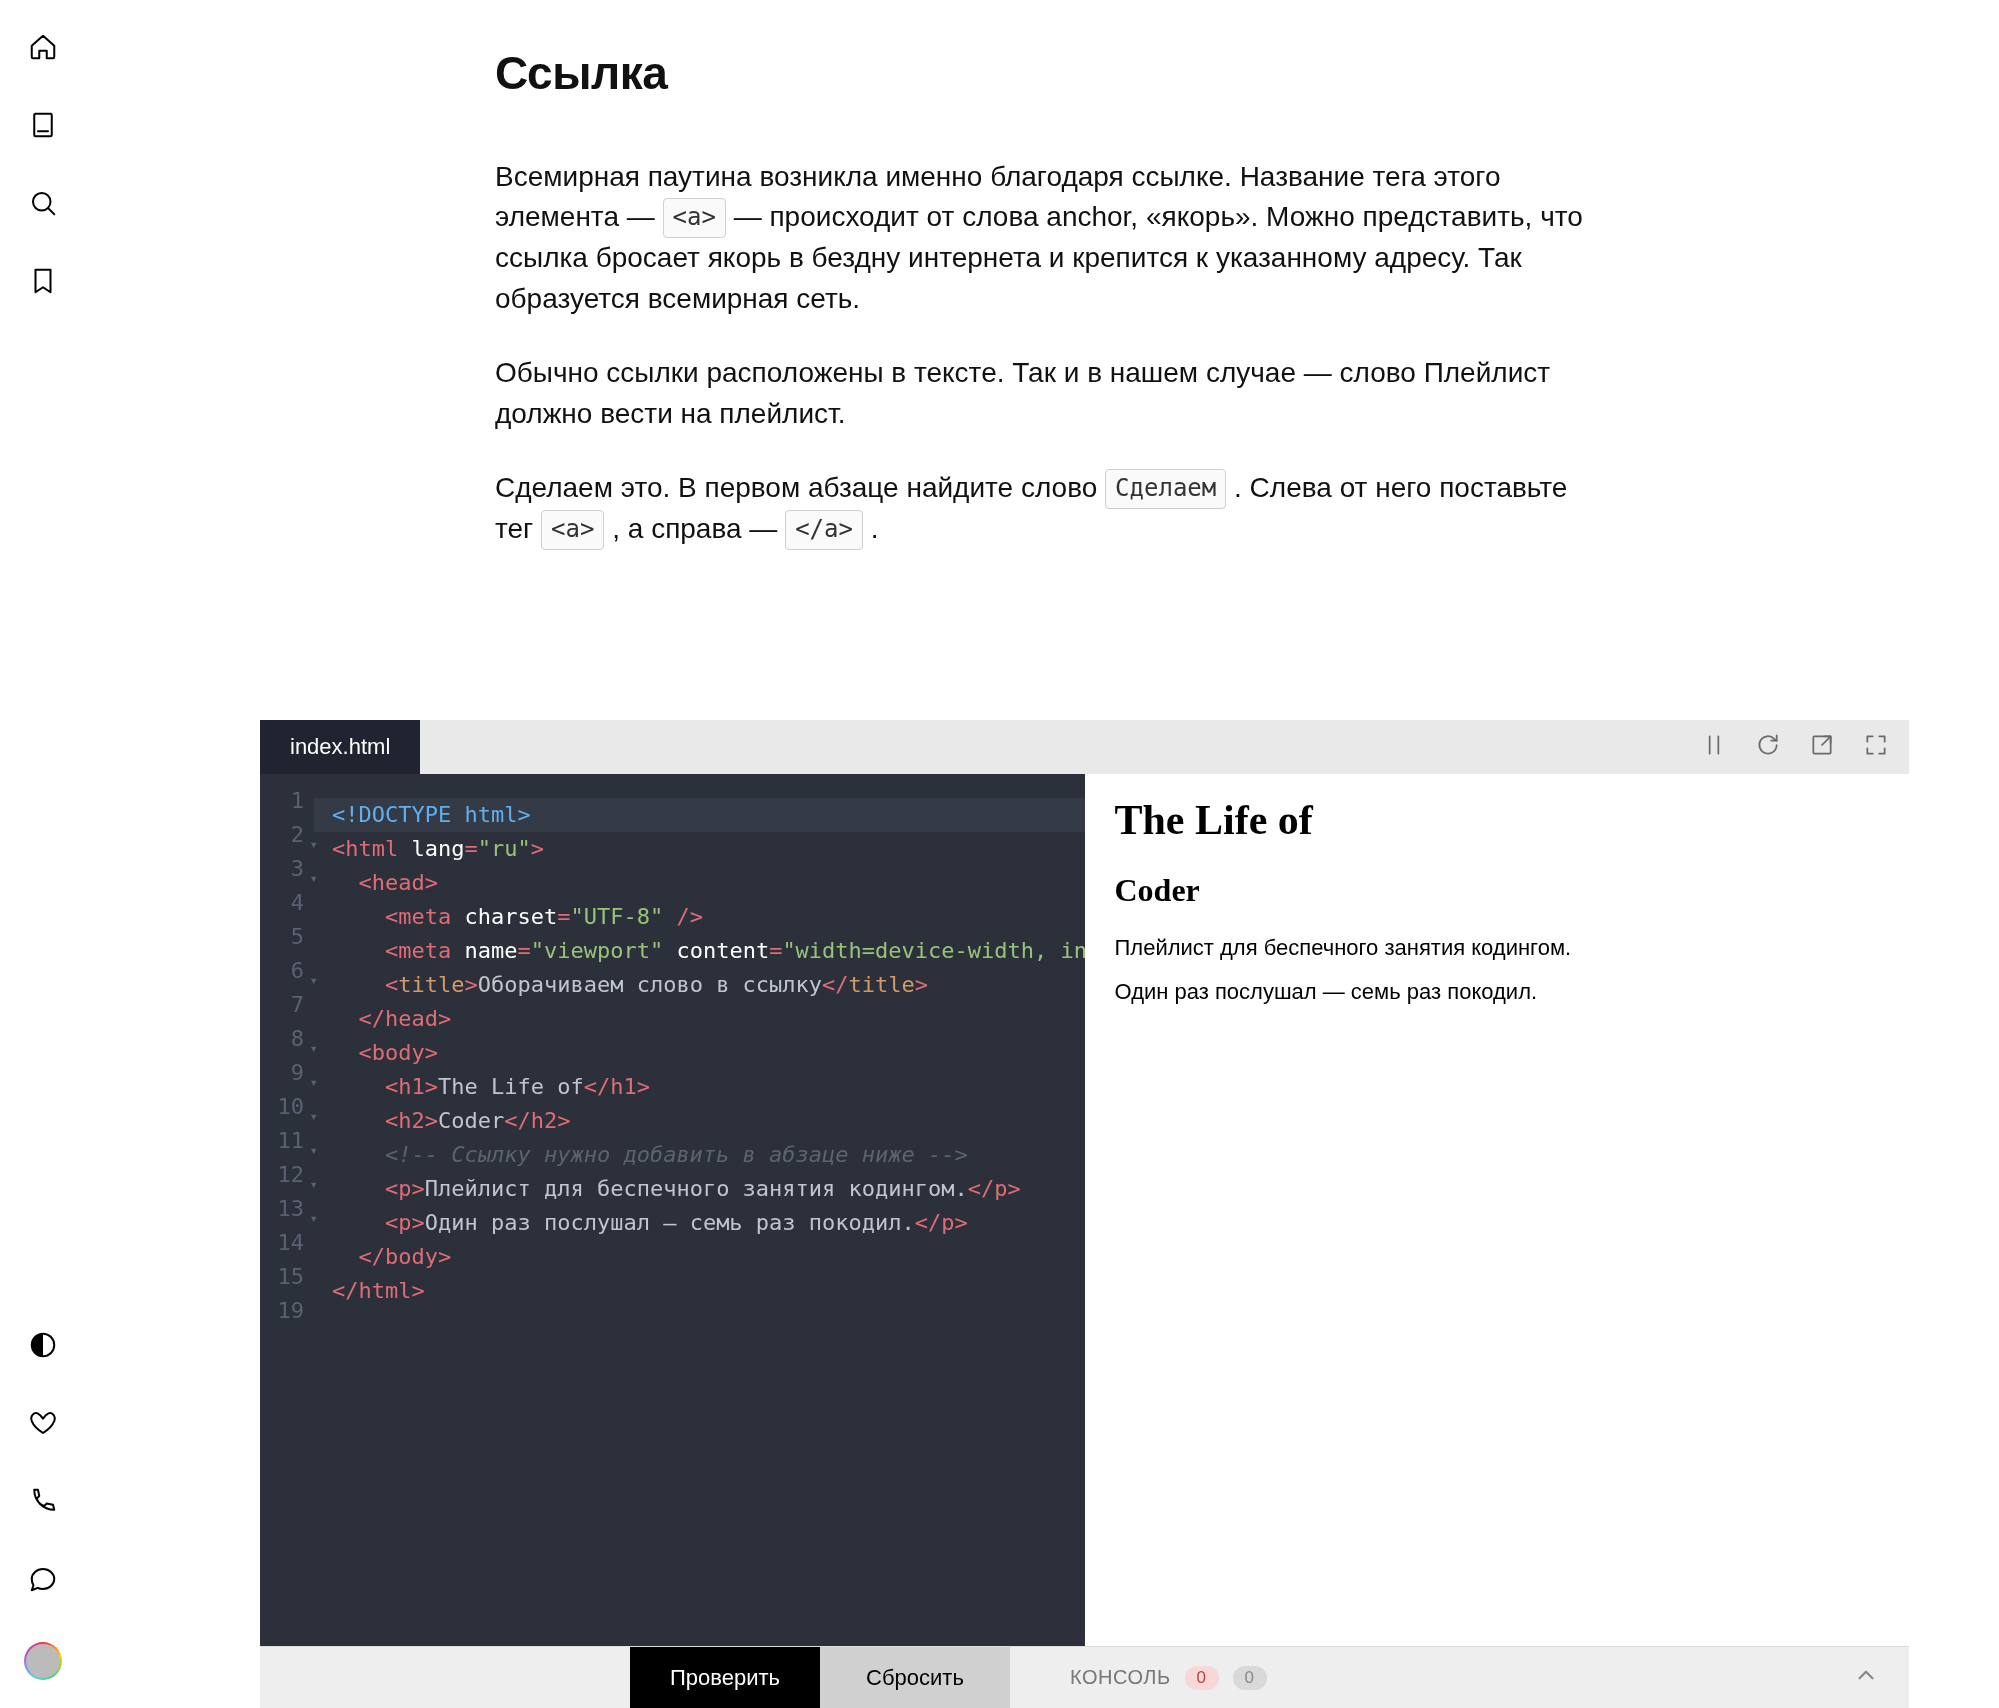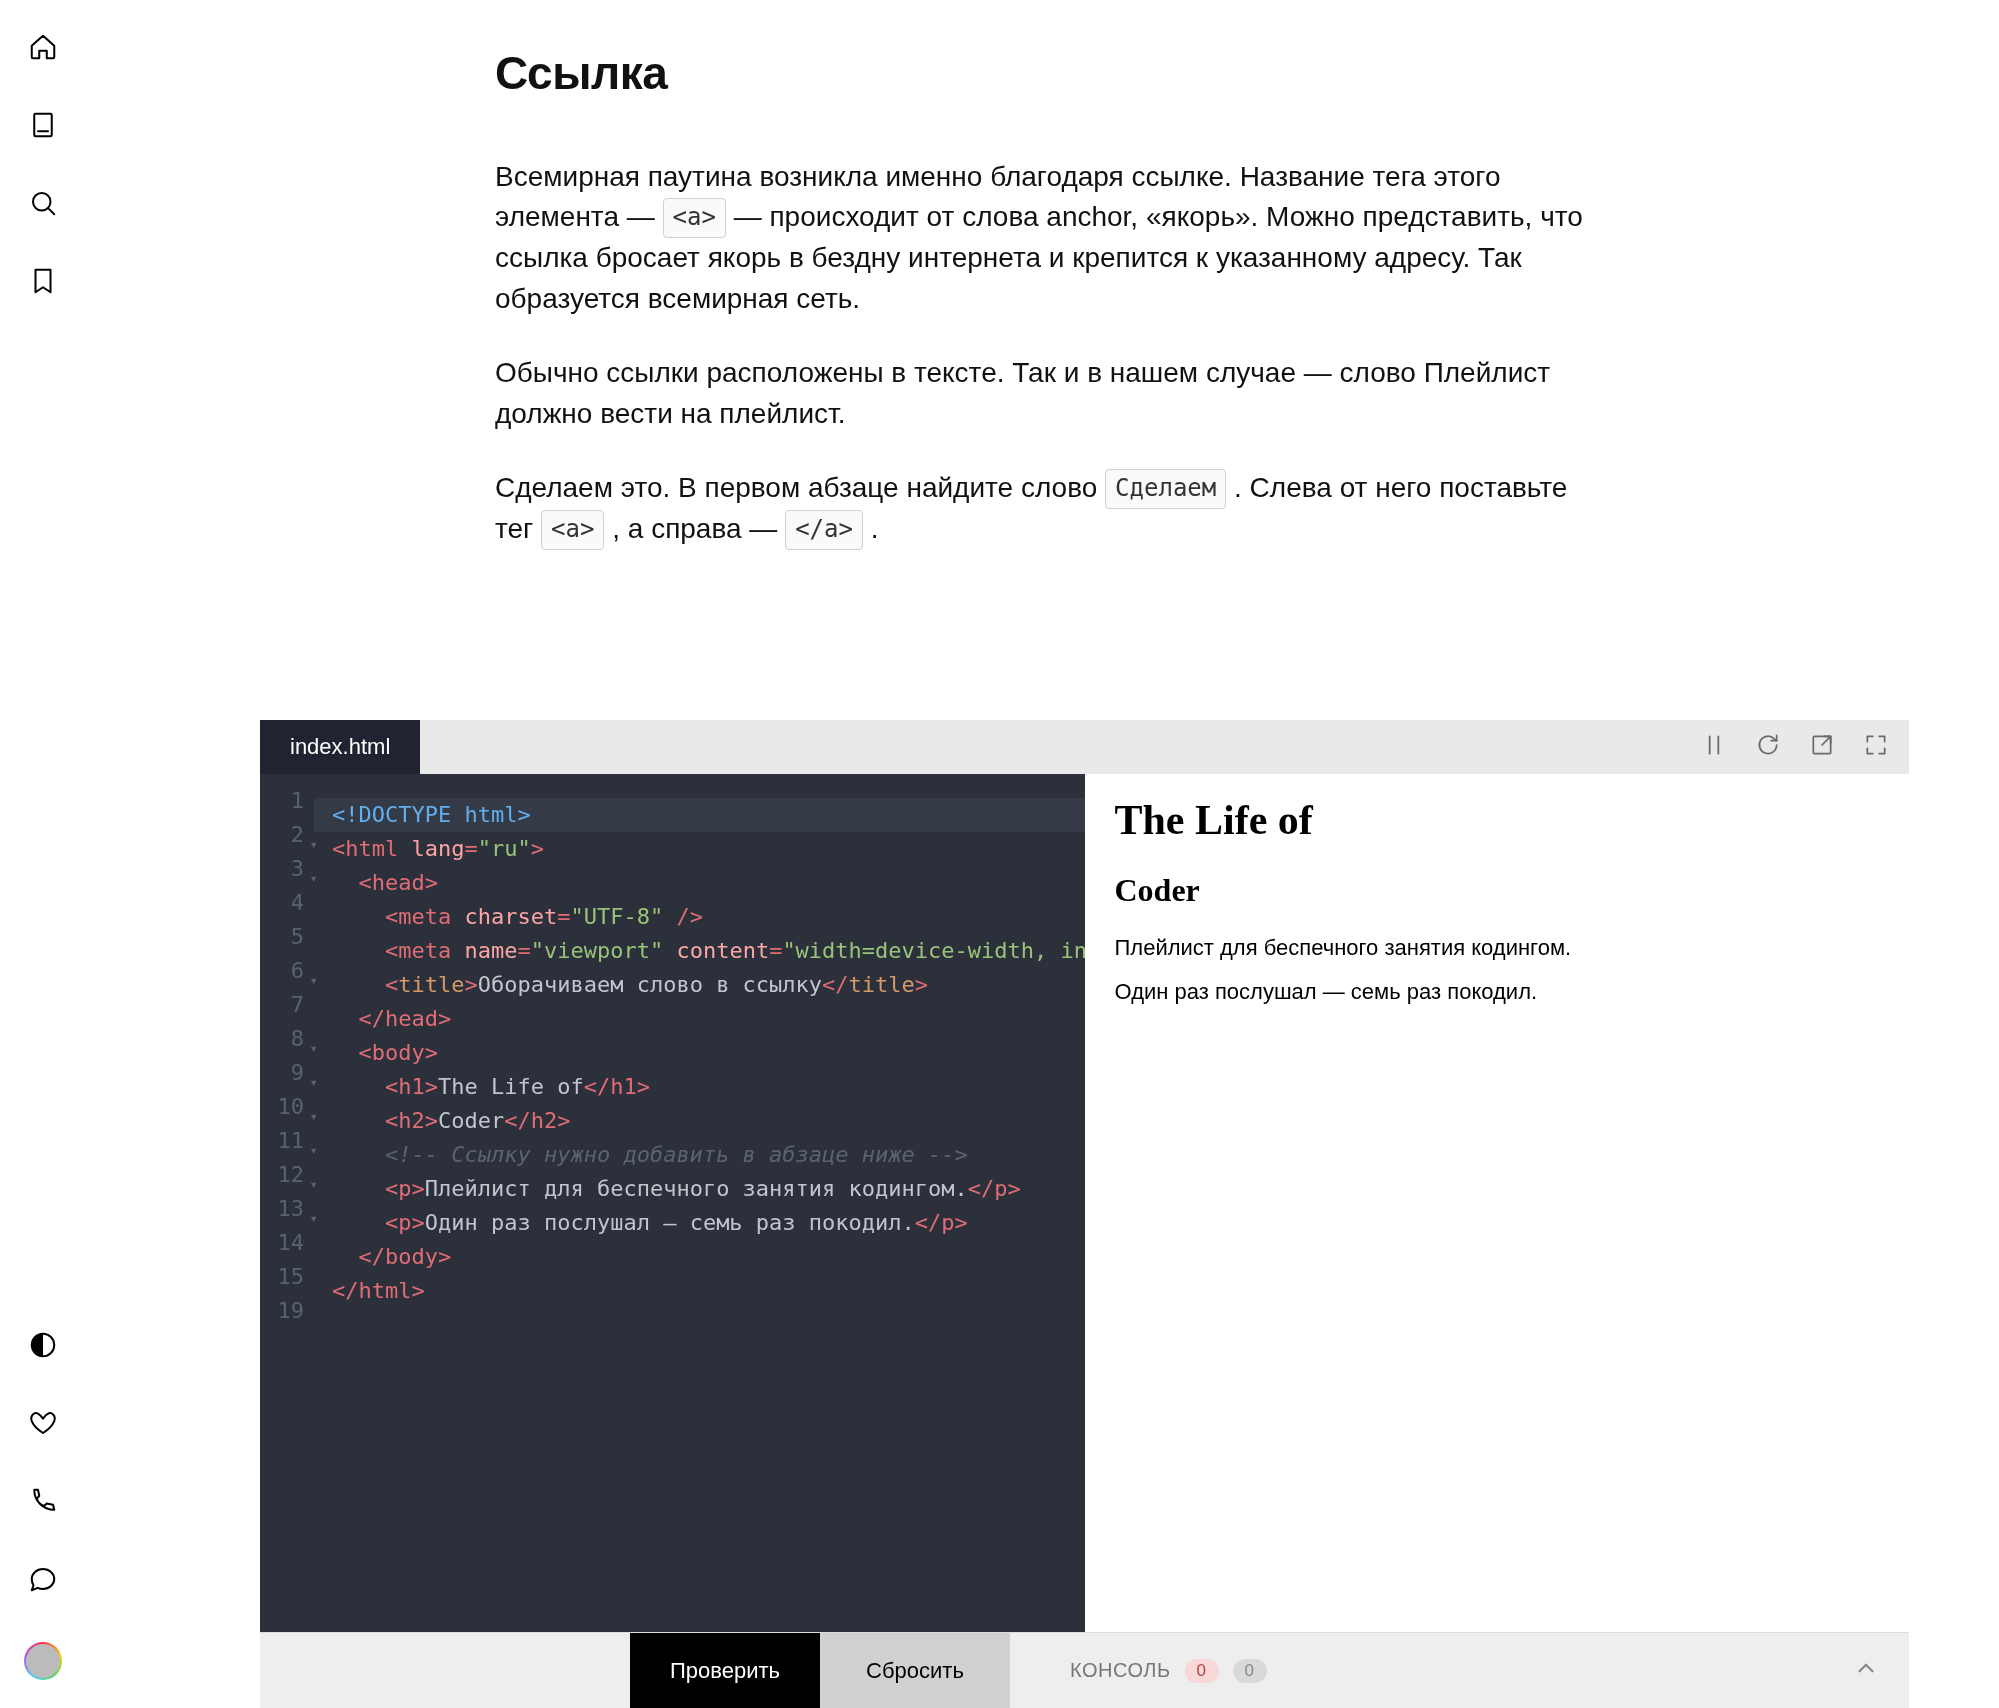--- a/index.html
+++ b/index.html
@@ -168,21 +168,21 @@
     padding: 24px 0 10px 18px;
     white-space: pre;
     color: #c0c5ce;
     overflow: hidden;
   }
   .code .line { height: 34px; }
   .code .hl-line { background: #343b47; margin-left: -18px; padding-left: 18px; }
 
   
   .mtag  { color: #e06c75; }
-  .attr  { color: #fca5a5; }
+  .attr  { color: #ffffff; }
   .str   { color: #98c379; }
   .mtitle{ color: #d59a66; }
   .txt   { color: #c0c5ce; }
   .cmt   { color: #5c6370; font-style: italic; }
   .doctype{ color: #61afef; }
 
   
   .preview {
     flex: 1 1 50%;
     background: #fff;
@@ -190,21 +190,21 @@
     font-family: Georgia, "Times New Roman", serif;
     overflow: hidden;
     min-width: 0;
   }
   .preview h1 { font-size: 42px; font-weight: 700; margin-bottom: 28px; }
   .preview h2 { font-size: 32px; font-weight: 700; margin-bottom: 26px; }
   .preview p  { font-size: 22px; margin-bottom: 18px; font-family: -apple-system, Arial, sans-serif;}
 
   
   .ide-actions {
-    height: 76px;
+    height: 62px;
     display: flex;
     align-items: stretch;
     background: #eeeeee;
     border-top: 1px solid #ddd;
   }
   .ide-actions .spacer-left { width: 370px; }
   .btn {
     width: 190px;
     display: flex; align-items: center; justify-content: center;
     font-size: 22px;

